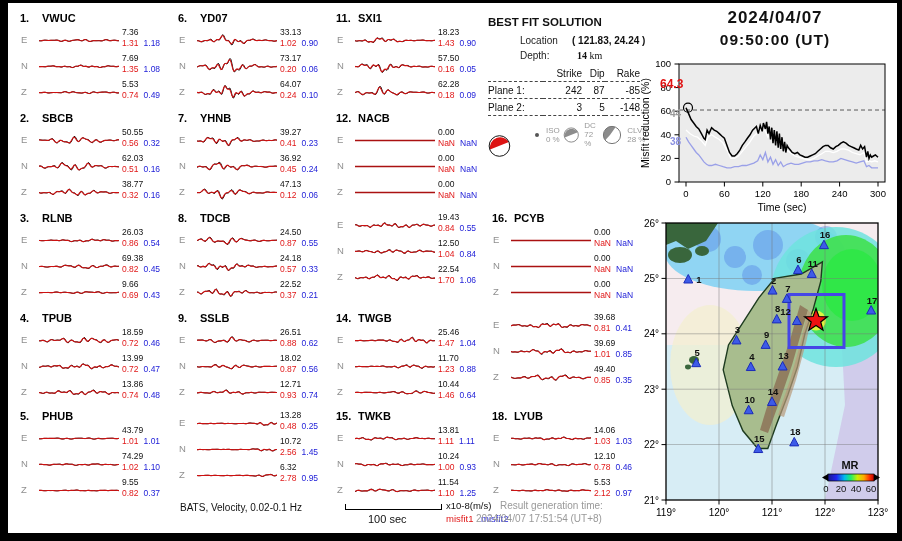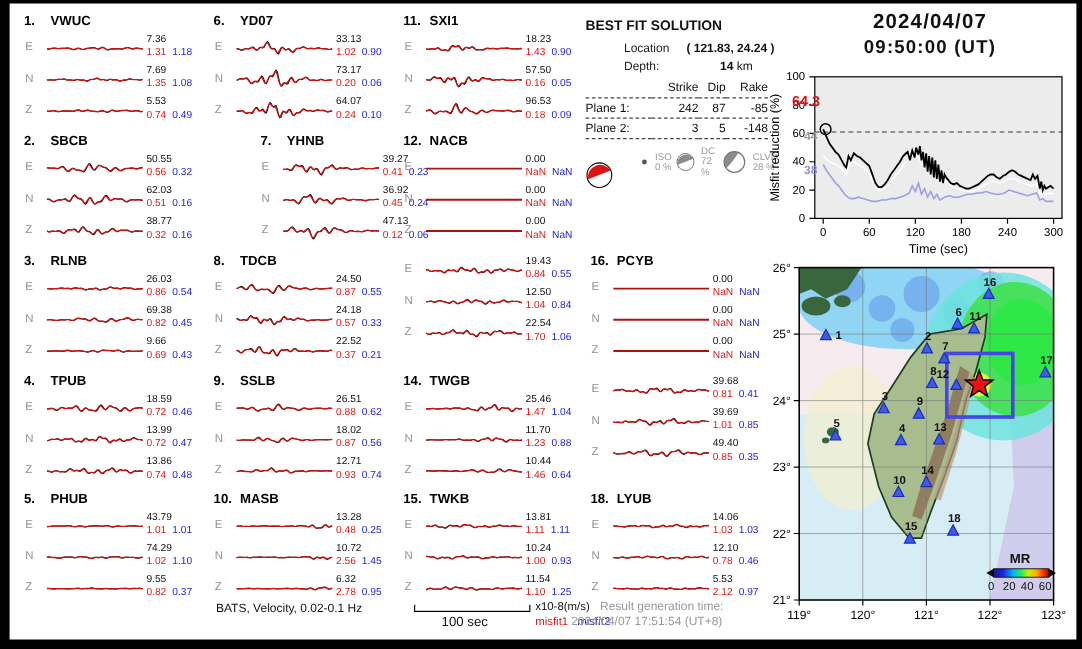--- a/index.html
+++ b/index.html
@@ -271,21 +271,21 @@
         <div class="vals">
           <div class="amp">64.07</div>
           <div class="mis"><span class="m1">0.24</span><span class="m2">0.10</span></div>
         </div>
         <svg width="80" height="25" class="trace">
           <path d="M0 12.5 L1 12.7 L2 12.8 L3 12.6 L4 12.2 L5 12.1 L6 12.7 L7 13.7 L8 14.5 L9 14.5 L10 13.9 L11 13.7 L12 14.1 L13 14.4 L14 13.6 L15 11.6 L16 9.7 L17 9.4 L18 10.7 L19 12.2 L20 12.3 L21 11.3 L22 10.9 L23 12.2 L24 14.1 L25 14.2 L26 11.3 L27 7.4 L28 5.3 L29 6.3 L30 8.4 L31 9.1 L32 8.3 L33 8.1 L34 10.7 L35 15.0 L36 18.0 L37 17.7 L38 15.0 L39 13.0 L40 13.1 L41 14.2 L42 14.2 L43 12.6 L44 11.1 L45 11.4 L46 13.6 L47 15.8 L48 16.3 L49 15.3 L50 14.2 L51 13.9 L52 14.1 L53 13.9 L54 12.8 L55 11.5 L56 10.8 L57 11.2 L58 11.9 L59 12.3 L60 12.3 L61 12.0 L62 12.1 L63 12.5 L64 12.8 L65 12.7 L66 12.2 L67 11.7 L68 11.6 L69 11.8 L70 12.1 L71 12.1 L72 12.0 L73 12.0 L74 12.5 L75 13.0 L76 13.3 L77 13.1 L78 12.8 L79 12.6 L80 12.7 " fill="none" stroke="#000000" stroke-width="0.9"></path>
           <path d="M0 12.4 L1 12.6 L2 12.6 L3 12.4 L4 12.2 L5 12.4 L6 13.0 L7 13.9 L8 14.3 L9 14.2 L10 13.8 L11 13.6 L12 13.8 L13 13.7 L14 12.8 L15 11.2 L16 10.1 L17 10.3 L18 11.5 L19 12.5 L20 12.4 L21 11.8 L22 11.8 L23 12.9 L24 13.7 L25 12.8 L26 9.9 L27 7.0 L28 6.1 L29 7.3 L30 8.8 L31 9.2 L32 9.0 L33 9.8 L34 12.5 L35 15.8 L36 17.2 L37 16.1 L38 13.9 L39 12.6 L40 12.9 L41 13.6 L42 13.2 L43 12.0 L44 11.5 L45 12.5 L46 14.5 L47 15.9 L48 15.8 L49 14.9 L50 14.0 L51 13.8 L52 13.8 L53 13.3 L54 12.3 L55 11.4 L56 11.1 L57 11.6 L58 12.2 L59 12.4 L60 12.3 L61 12.2 L62 12.4 L63 12.6 L64 12.7 L65 12.4 L66 12.0 L67 11.7 L68 11.7 L69 11.9 L70 12.1 L71 12.1 L72 12.1 L73 12.3 L74 12.7 L75 13.0 L76 13.1 L77 12.9 L78 12.7 L79 12.6 L80 12.7 " fill="none" stroke="#cc1111" stroke-width="1.1"></path>
         </svg>
       </div>
     </div>
-    <div class="station" style="left: 178px; top: 112px; margin-left: 39px;">
+    <div class="station" style="left: 178px; top: 112px;">
       <div class="st-head"><span class="st-num">7.</span><span>YHNB</span></div>
       <div class="comp-row">
         <span class="comp-lab">E</span>
         <div class="vals">
           <div class="amp">39.27</div>
           <div class="mis"><span class="m1">0.41</span><span class="m2">0.23</span></div>
         </div>
         <svg width="80" height="25" class="trace">
           <path d="M0 12.9 L1 13.2 L2 13.1 L3 12.9 L4 12.9 L5 13.4 L6 14.0 L7 14.0 L8 12.9 L9 11.1 L10 9.6 L11 9.3 L12 9.9 L13 10.5 L14 10.5 L15 10.0 L16 10.0 L17 11.4 L18 13.6 L19 15.4 L20 15.4 L21 13.7 L22 11.8 L23 11.1 L24 12.0 L25 13.2 L26 13.5 L27 12.8 L28 12.3 L29 13.1 L30 15.2 L31 17.3 L32 17.8 L33 16.3 L34 14.0 L35 12.3 L36 11.8 L37 11.9 L38 11.7 L39 10.7 L40 9.6 L41 9.4 L42 10.4 L43 12.0 L44 13.0 L45 13.1 L46 12.5 L47 12.0 L48 11.9 L49 12.2 L50 12.5 L51 12.3 L52 11.9 L53 11.6 L54 11.9 L55 12.5 L56 13.2 L57 13.4 L58 13.3 L59 13.1 L60 13.0 L61 13.0 L62 13.1 L63 12.9 L64 12.6 L65 12.2 L66 12.0 L67 12.1 L68 12.4 L69 12.6 L70 12.6 L71 12.4 L72 12.4 L73 12.4 L74 12.5 L75 12.6 L76 12.4 L77 12.1 L78 11.9 L79 11.9 L80 12.1 " fill="none" stroke="#000000" stroke-width="0.9"></path>
           <path d="M0 13.0 L1 13.2 L2 13.1 L3 13.0 L4 13.2 L5 13.5 L6 13.8 L7 13.4 L8 12.2 L9 10.8 L10 9.9 L11 9.8 L12 10.3 L13 10.7 L14 10.7 L15 10.5 L16 11.0 L17 12.4 L18 14.0 L19 14.8 L20 14.2 L21 12.6 L22 11.3 L23 11.2 L24 12.1 L25 12.9 L26 13.1 L27 12.8 L28 12.9 L29 14.1 L30 15.9 L31 17.1 L32 16.9 L33 15.2 L34 13.3 L35 12.1 L36 11.8 L37 11.7 L38 11.3 L39 10.5 L40 10.0 L41 10.3 L42 11.3 L43 12.5 L44 13.1 L45 12.9 L46 12.3 L47 11.9 L48 12.0 L49 12.2 L50 12.2 L51 12.0 L52 11.8 L53 11.8 L54 12.2 L55 12.8 L56 13.2 L57 13.3 L58 13.2 L59 13.0 L60 13.0 L61 13.0 L62 12.9 L63 12.7 L64 12.4 L65 12.2 L66 12.1 L67 12.3 L68 12.5 L69 12.6 L70 12.6 L71 12.5 L72 12.4 L73 12.5 L74 12.5 L75 12.5 L76 12.3 L77 12.1 L78 11.9 L79 12.0 L80 12.2 " fill="none" stroke="#cc1111" stroke-width="1.1"></path>
@@ -380,21 +380,20 @@
           <div class="amp">12.71</div>
           <div class="mis"><span class="m1">0.93</span><span class="m2">0.74</span></div>
         </div>
         <svg width="80" height="25" class="trace">
           <path d="M0 12.9 L1 12.9 L2 12.7 L3 12.5 L4 12.3 L5 12.4 L6 12.6 L7 12.8 L8 12.9 L9 12.9 L10 12.9 L11 13.0 L12 13.2 L13 13.3 L14 13.0 L15 12.3 L16 11.6 L17 11.3 L18 11.6 L19 12.2 L20 12.7 L21 12.7 L22 12.4 L23 12.1 L24 12.1 L25 12.3 L26 12.2 L27 11.6 L28 10.6 L29 9.9 L30 10.1 L31 11.2 L32 12.5 L33 13.2 L34 13.2 L35 12.7 L36 12.3 L37 12.4 L38 12.7 L39 12.7 L40 12.3 L41 11.8 L42 11.7 L43 12.2 L44 13.2 L45 14.0 L46 14.2 L47 13.8 L48 13.2 L49 12.8 L50 12.8 L51 12.8 L52 12.8 L53 12.6 L54 12.4 L55 12.3 L56 12.6 L57 12.9 L58 13.1 L59 13.0 L60 12.7 L61 12.4 L62 12.2 L63 12.2 L64 12.3 L65 12.3 L66 12.3 L67 12.3 L68 12.3 L69 12.4 L70 12.5 L71 12.6 L72 12.5 L73 12.4 L74 12.3 L75 12.2 L76 12.3 L77 12.4 L78 12.4 L79 12.5 L80 12.5 " fill="none" stroke="#000000" stroke-width="0.9"></path>
           <path d="M0 12.9 L1 12.8 L2 12.6 L3 12.4 L4 12.4 L5 12.5 L6 12.7 L7 12.8 L8 12.9 L9 12.9 L10 12.9 L11 13.0 L12 13.1 L13 13.0 L14 12.6 L15 12.1 L16 11.6 L17 11.6 L18 12.0 L19 12.5 L20 12.7 L21 12.7 L22 12.4 L23 12.2 L24 12.2 L25 12.2 L26 11.9 L27 11.2 L28 10.5 L29 10.3 L30 10.8 L31 11.8 L32 12.7 L33 13.1 L34 13.0 L35 12.6 L36 12.3 L37 12.4 L38 12.5 L39 12.4 L40 12.1 L41 11.8 L42 12.0 L43 12.7 L44 13.4 L45 13.9 L46 13.9 L47 13.5 L48 13.0 L49 12.7 L50 12.7 L51 12.7 L52 12.6 L53 12.5 L54 12.4 L55 12.5 L56 12.7 L57 13.0 L58 13.0 L59 12.8 L60 12.6 L61 12.3 L62 12.3 L63 12.3 L64 12.3 L65 12.3 L66 12.3 L67 12.3 L68 12.4 L69 12.5 L70 12.6 L71 12.6 L72 12.5 L73 12.3 L74 12.3 L75 12.3 L76 12.3 L77 12.4 L78 12.4 L79 12.5 L80 12.5 " fill="none" stroke="#cc1111" stroke-width="1.1"></path>
         </svg>
       </div>
     </div>
     <div class="station" style="left: 178px; top: 410px;">
-      <div class="st-head"><span class="st-num">10.</span><span>MASB</span></div>
       <div class="comp-row">
         <span class="comp-lab">E</span>
         <div class="vals">
           <div class="amp">13.28</div>
           <div class="mis"><span class="m1">0.48</span><span class="m2">0.25</span></div>
         </div>
         <svg width="80" height="25" class="trace">
           <path d="M0 12.6 L1 12.5 L2 12.4 L3 12.3 L4 12.4 L5 12.6 L6 12.7 L7 12.7 L8 12.6 L9 12.7 L10 12.7 L11 12.7 L12 12.6 L13 12.4 L14 12.4 L15 12.4 L16 12.6 L17 12.6 L18 12.6 L19 12.5 L20 12.4 L21 12.4 L22 12.4 L23 12.3 L24 12.2 L25 12.2 L26 12.4 L27 12.5 L28 12.6 L29 12.6 L30 12.5 L31 12.4 L32 12.5 L33 12.5 L34 12.5 L35 12.4 L36 12.5 L37 12.7 L38 12.8 L39 12.8 L40 12.7 L41 12.5 L42 12.5 L43 12.5 L44 12.5 L45 12.5 L46 12.4 L47 12.4 L48 12.6 L49 12.7 L50 12.6 L51 12.4 L52 12.1 L53 11.9 L54 12.0 L55 12.2 L56 12.3 L57 12.3 L58 12.4 L59 12.7 L60 13.1 L61 13.0 L62 12.3 L63 11.6 L64 11.7 L65 12.7 L66 13.8 L67 14.3 L68 14.0 L69 13.8 L70 13.9 L71 14.0 L72 13.4 L73 12.1 L74 11.3 L75 11.5 L76 12.4 L77 13.1 L78 13.1 L79 12.5 L80 12.1 " fill="none" stroke="#000000" stroke-width="0.9"></path>
           <path d="M0 12.6 L1 12.5 L2 12.4 L3 12.4 L4 12.5 L5 12.6 L6 12.6 L7 12.6 L8 12.6 L9 12.7 L10 12.7 L11 12.6 L12 12.5 L13 12.4 L14 12.4 L15 12.5 L16 12.6 L17 12.6 L18 12.6 L19 12.5 L20 12.4 L21 12.4 L22 12.4 L23 12.3 L24 12.3 L25 12.3 L26 12.4 L27 12.6 L28 12.6 L29 12.5 L30 12.5 L31 12.4 L32 12.5 L33 12.5 L34 12.5 L35 12.5 L36 12.6 L37 12.7 L38 12.8 L39 12.7 L40 12.6 L41 12.5 L42 12.5 L43 12.5 L44 12.5 L45 12.5 L46 12.5 L47 12.5 L48 12.6 L49 12.6 L50 12.5 L51 12.3 L52 12.1 L53 12.0 L54 12.2 L55 12.3 L56 12.4 L57 12.4 L58 12.5 L59 12.8 L60 12.9 L61 12.7 L62 12.1 L63 11.7 L64 12.0 L65 13.0 L66 13.8 L67 14.1 L68 13.9 L69 13.7 L70 13.8 L71 13.6 L72 12.8 L73 11.9 L74 11.5 L75 12.0 L76 12.8 L77 13.2 L78 12.9 L79 12.4 L80 12.1 " fill="none" stroke="#cc1111" stroke-width="1.1"></path>
         </svg>
@@ -442,21 +441,21 @@
           <div class="mis"><span class="m1">0.16</span><span class="m2">0.05</span></div>
         </div>
         <svg width="80" height="25" class="trace">
           <path d="M0 12.5 L1 12.4 L2 12.7 L3 12.9 L4 12.6 L5 11.7 L6 10.5 L7 9.9 L8 10.3 L9 11.0 L10 11.2 L11 10.8 L12 10.6 L13 11.5 L14 13.4 L15 14.8 L16 14.6 L17 12.9 L18 11.2 L19 11.0 L20 12.1 L21 12.7 L22 11.9 L23 10.6 L24 10.7 L25 13.1 L26 16.5 L27 18.4 L28 18.0 L29 16.3 L30 15.4 L31 15.8 L32 16.3 L33 15.3 L34 12.7 L35 10.5 L36 10.1 L37 11.5 L38 13.1 L39 13.5 L40 12.8 L41 12.3 L42 12.7 L43 13.5 L44 13.8 L45 13.0 L46 11.7 L47 10.8 L48 10.7 L49 11.2 L50 11.6 L51 11.5 L52 11.4 L53 11.5 L54 12.1 L55 12.7 L56 13.0 L57 12.8 L58 12.5 L59 12.3 L60 12.4 L61 12.6 L62 12.5 L63 12.3 L64 12.1 L65 12.2 L66 12.5 L67 12.9 L68 13.1 L69 13.0 L70 12.9 L71 12.9 L72 13.1 L73 13.1 L74 12.9 L75 12.6 L76 12.3 L77 12.3 L78 12.4 L79 12.6 L80 12.6 " fill="none" stroke="#000000" stroke-width="0.9"></path>
           <path d="M0 12.6 L1 12.5 L2 12.7 L3 12.7 L4 12.2 L5 11.3 L6 10.5 L7 10.3 L8 10.8 L9 11.3 L10 11.4 L11 11.2 L12 11.3 L13 12.3 L14 13.7 L15 14.3 L16 13.6 L17 12.1 L18 11.0 L19 11.1 L20 11.9 L21 12.1 L22 11.5 L23 11.0 L24 12.0 L25 14.4 L26 16.9 L27 17.8 L28 17.0 L29 15.7 L30 15.2 L31 15.4 L32 15.3 L33 13.9 L34 11.9 L35 10.6 L36 10.9 L37 12.3 L38 13.4 L39 13.5 L40 13.0 L41 12.7 L42 13.1 L43 13.5 L44 13.3 L45 12.4 L46 11.3 L47 10.8 L48 11.0 L49 11.4 L50 11.6 L51 11.6 L52 11.6 L53 11.9 L54 12.4 L55 12.8 L56 12.9 L57 12.7 L58 12.4 L59 12.3 L60 12.4 L61 12.5 L62 12.4 L63 12.2 L64 12.2 L65 12.3 L66 12.7 L67 12.9 L68 13.0 L69 12.9 L70 12.9 L71 12.9 L72 13.0 L73 13.0 L74 12.7 L75 12.4 L76 12.3 L77 12.3 L78 12.5 L79 12.6 L80 12.6 " fill="none" stroke="#cc1111" stroke-width="1.1"></path>
         </svg>
       </div>
       <div class="comp-row">
         <span class="comp-lab">Z</span>
         <div class="vals">
-          <div class="amp">96.53</div>
+          <div class="amp">62.28</div>
           <div class="mis"><span class="m1">0.18</span><span class="m2">0.09</span></div>
         </div>
         <svg width="80" height="25" class="trace">
           <path d="M0 12.8 L1 12.3 L2 11.8 L3 11.5 L4 11.8 L5 12.6 L6 13.8 L7 14.7 L8 14.9 L9 14.4 L10 13.6 L11 12.9 L12 12.7 L13 12.9 L14 13.1 L15 13.0 L16 12.7 L17 12.5 L18 12.9 L19 13.8 L20 14.5 L21 14.3 L22 12.6 L23 9.9 L24 7.3 L25 6.2 L26 7.2 L27 9.9 L28 12.6 L29 14.2 L30 13.9 L31 12.3 L32 10.6 L33 9.7 L34 10.1 L35 11.1 L36 12.1 L37 12.7 L38 12.9 L39 13.2 L40 13.8 L41 14.5 L42 15.0 L43 14.8 L44 13.9 L45 12.8 L46 12.0 L47 11.8 L48 12.3 L49 13.0 L50 13.6 L51 13.7 L52 13.4 L53 12.7 L54 12.2 L55 11.9 L56 11.9 L57 12.0 L58 12.2 L59 12.2 L60 12.2 L61 12.2 L62 12.3 L63 12.4 L64 12.5 L65 12.5 L66 12.3 L67 12.1 L68 12.0 L69 12.0 L70 12.3 L71 12.6 L72 13.0 L73 13.1 L74 13.0 L75 12.8 L76 12.5 L77 12.4 L78 12.5 L79 12.6 L80 12.8 " fill="none" stroke="#000000" stroke-width="0.9"></path>
           <path d="M0 12.5 L1 12.1 L2 11.7 L3 11.7 L4 12.2 L5 13.0 L6 13.9 L7 14.4 L8 14.4 L9 13.9 L10 13.3 L11 12.8 L12 12.7 L13 12.8 L14 13.0 L15 12.9 L16 12.9 L17 13.0 L18 13.5 L19 14.1 L20 14.2 L21 13.4 L22 11.4 L23 9.2 L24 7.5 L25 7.4 L26 8.9 L27 11.2 L28 13.1 L29 13.8 L30 13.1 L31 11.6 L32 10.4 L33 9.9 L34 10.4 L35 11.3 L36 12.1 L37 12.6 L38 13.1 L39 13.5 L40 14.1 L41 14.6 L42 14.6 L43 14.1 L44 13.3 L45 12.4 L46 12.0 L47 12.1 L48 12.7 L49 13.3 L50 13.6 L51 13.5 L52 13.1 L53 12.5 L54 12.1 L55 11.9 L56 12.0 L57 12.1 L58 12.2 L59 12.3 L60 12.3 L61 12.3 L62 12.4 L63 12.5 L64 12.5 L65 12.4 L66 12.2 L67 12.1 L68 12.0 L69 12.1 L70 12.4 L71 12.7 L72 13.0 L73 13.0 L74 12.9 L75 12.7 L76 12.5 L77 12.4 L78 12.5 L79 12.6 L80 12.7 " fill="none" stroke="#cc1111" stroke-width="1.1"></path>
         </svg>
       </div>
     </div>
     <div class="station" style="left: 336px; top: 112px;">
       <div class="st-head"><span class="st-num">12.</span><span>NACB</span></div>
@@ -705,21 +704,21 @@
   </div>
 
 <div id="solution">
   <div class="sol-title">BEST FIT SOLUTION</div>
   <div class="sol-row">
     <span class="sol-lab">Location</span>
     <span class="sol-val">( 121.83,  24.24 )</span>
   </div>
   <div class="sol-row">
     <span class="sol-lab">Depth:</span>
-    <span style="margin-left:28px;"><b>14</b>
+    <span style="margin-left:5px;font-family:Liberation Serif, serif;"><b>14</b>
     <span>km</span></span>
   </div>
   <table id="mt-table">
     <thead>
         <tr>
       <th class="rowlab"></th>
       <th>Strike</th>
       <th>Dip</th>
       <th>Rake</th>
     </tr>

